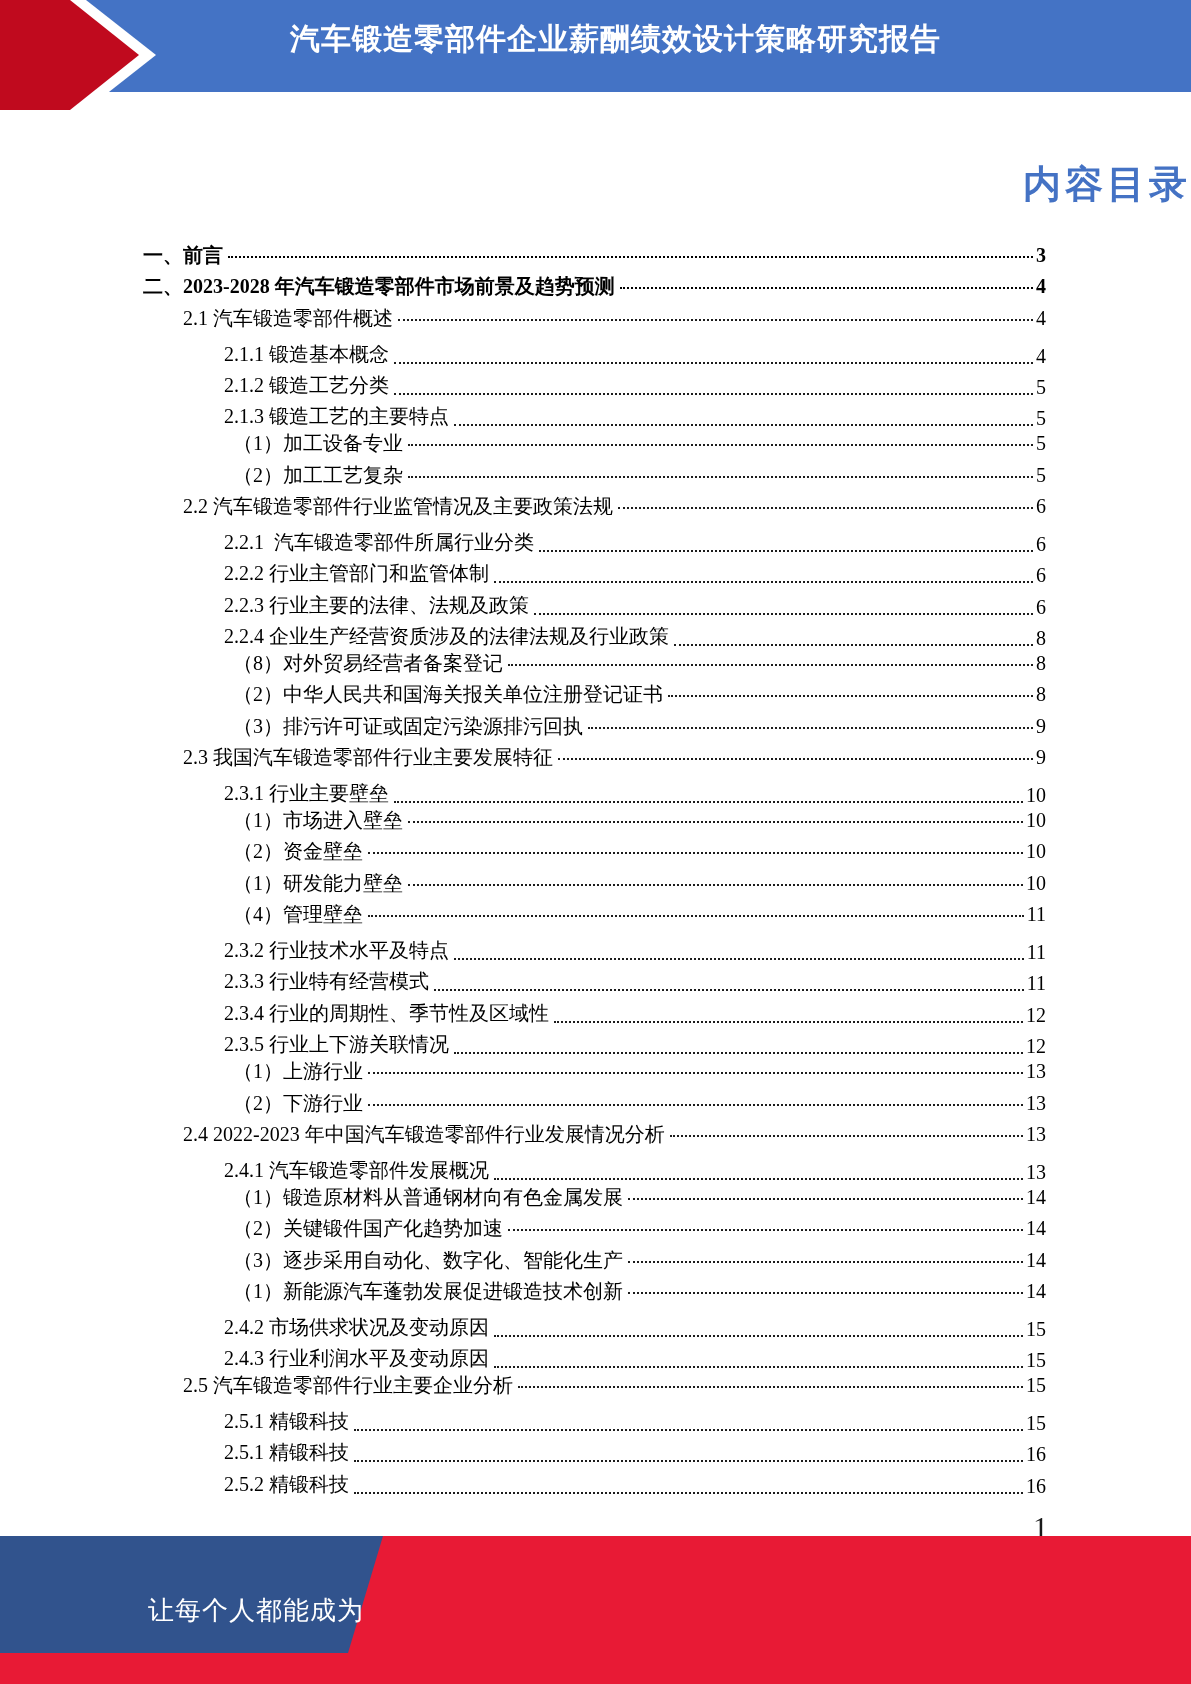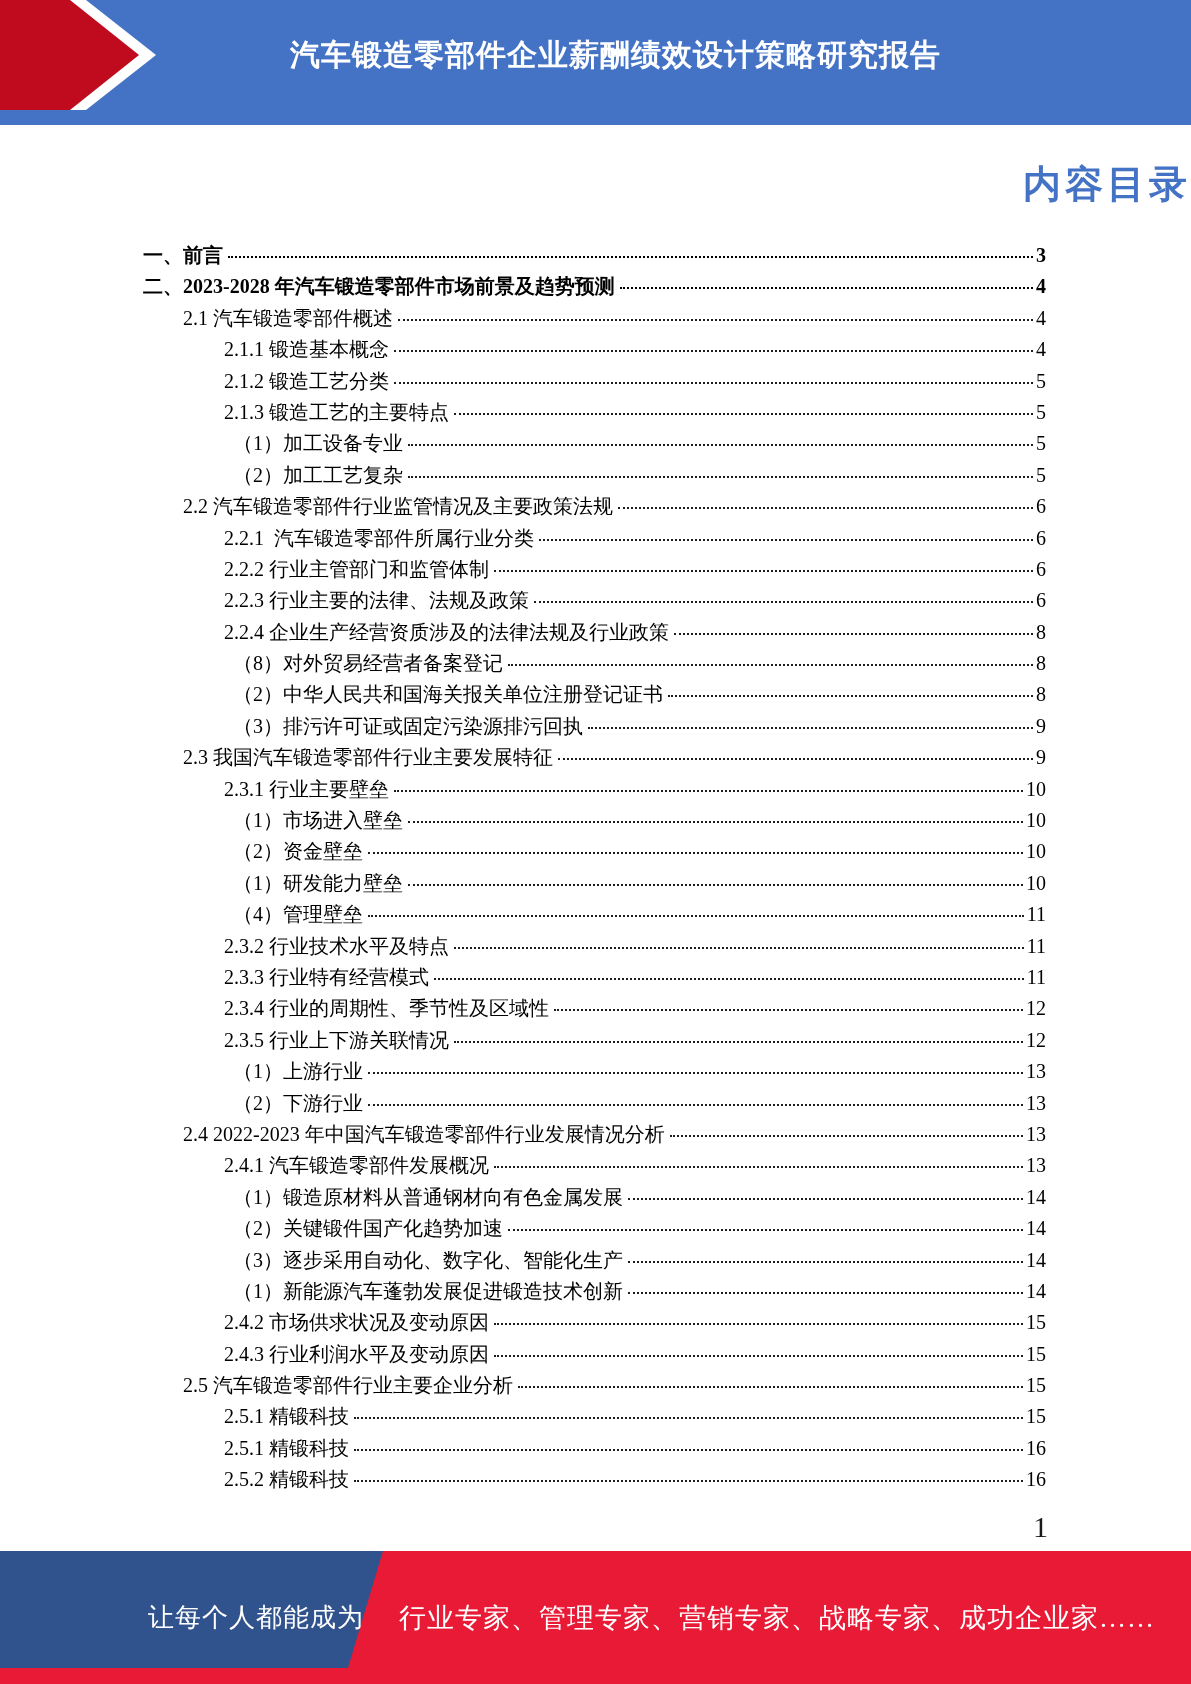--- a/index.html
+++ b/index.html
@@ -12,21 +12,21 @@
     background: #ffffff;
     overflow: hidden;
     font-family: "Liberation Serif", "DejaVu Serif", serif;
   }
 
   
   .header {
     position: absolute;
     top: 0; left: 0;
     width: 1191px;
-    height: 125px;
+    height: 92px;
     background: #4473C5;
   }
   .header-arrow {
     position: absolute;
     top: 0; left: 0;
     width: 170px;
     height: 110px;
   }
   .header-title {
     position: absolute;
@@ -77,38 +77,38 @@
     margin: 0 3px 0 5px;
     border-bottom: 2px dotted #1c1c1c;
     transform: translateY(-4px);
     min-width: 10px;
   }
   .toc-row .row-page { flex: 0 0 auto; }
   .toc-row.bold { font-weight: 700; }
   .toc-row.bold .leader { border-bottom: 2.5px dotted #000; }
   .lvl-0 { padding-left: 6px; }
   .lvl-1 { padding-left: 46px; }
-  .lvl-2 { padding-left: 87px; }
+  .lvl-2 { padding-left: 87px; align-items: flex-end; }
   .lvl-3 { padding-left: 96px; justify-content: flex-end; }
 
   
   .page-number {
     position: absolute;
     top: 1510px;
     right: 143px;
     font-size: 30px;
     color: #1a1a1a;
   }
 
   
   .footer {
     position: absolute;
     bottom: 0; left: 0;
     width: 1191px;
-    height: 133px;
+    height: 148px;
     background: #E81A35;
   }
   .footer-blue {
     position: absolute;
     top: 0; left: 0;
     width: 420px;
     height: 117px;
     background: #31538D;
     -webkit-clip-path: polygon(0 0, 383px 0, 348px 100%, 0 100%);
     clip-path: polygon(0 0, 383px 0, 348px 100%, 0 100%);
@@ -390,16 +390,15 @@
       <span class="leader"></span>
       <span class="row-page">16</span>
     </div>
   </div>
 
   <div class="page-number">1</div>
 
   <div class="footer">
     <div class="footer-blue"></div>
     <div class="footer-left-text">让每个人都能成为</div>
-    <div class="footer-right-text">行业专家、管理专家、营销专家、战略专家、成功企业家……</div>
   </div>
 
 </div>
 
 </body></html>

